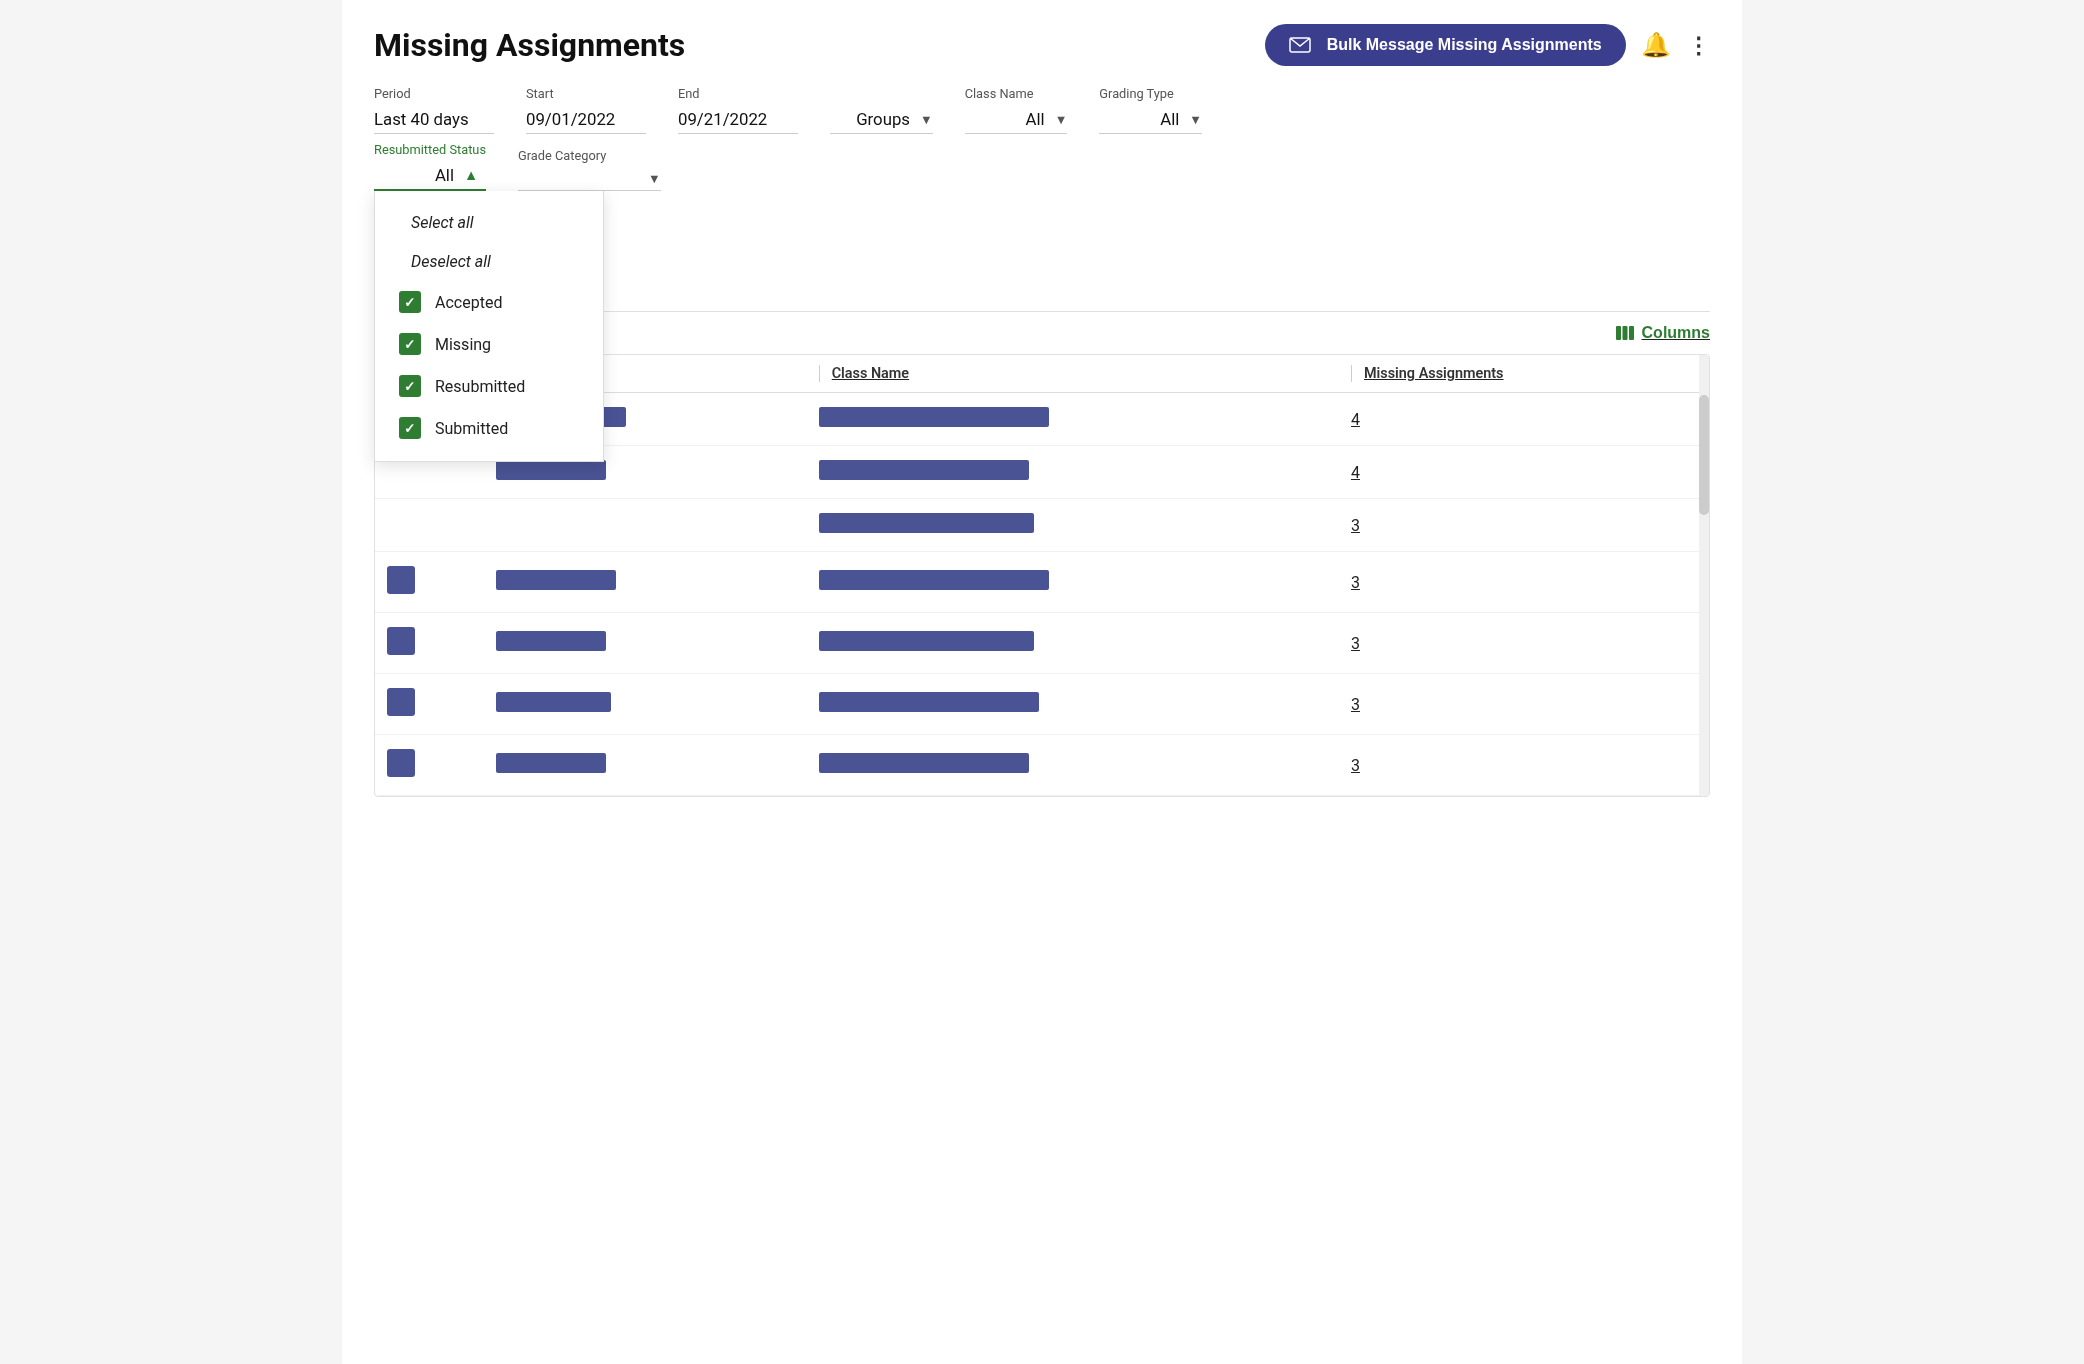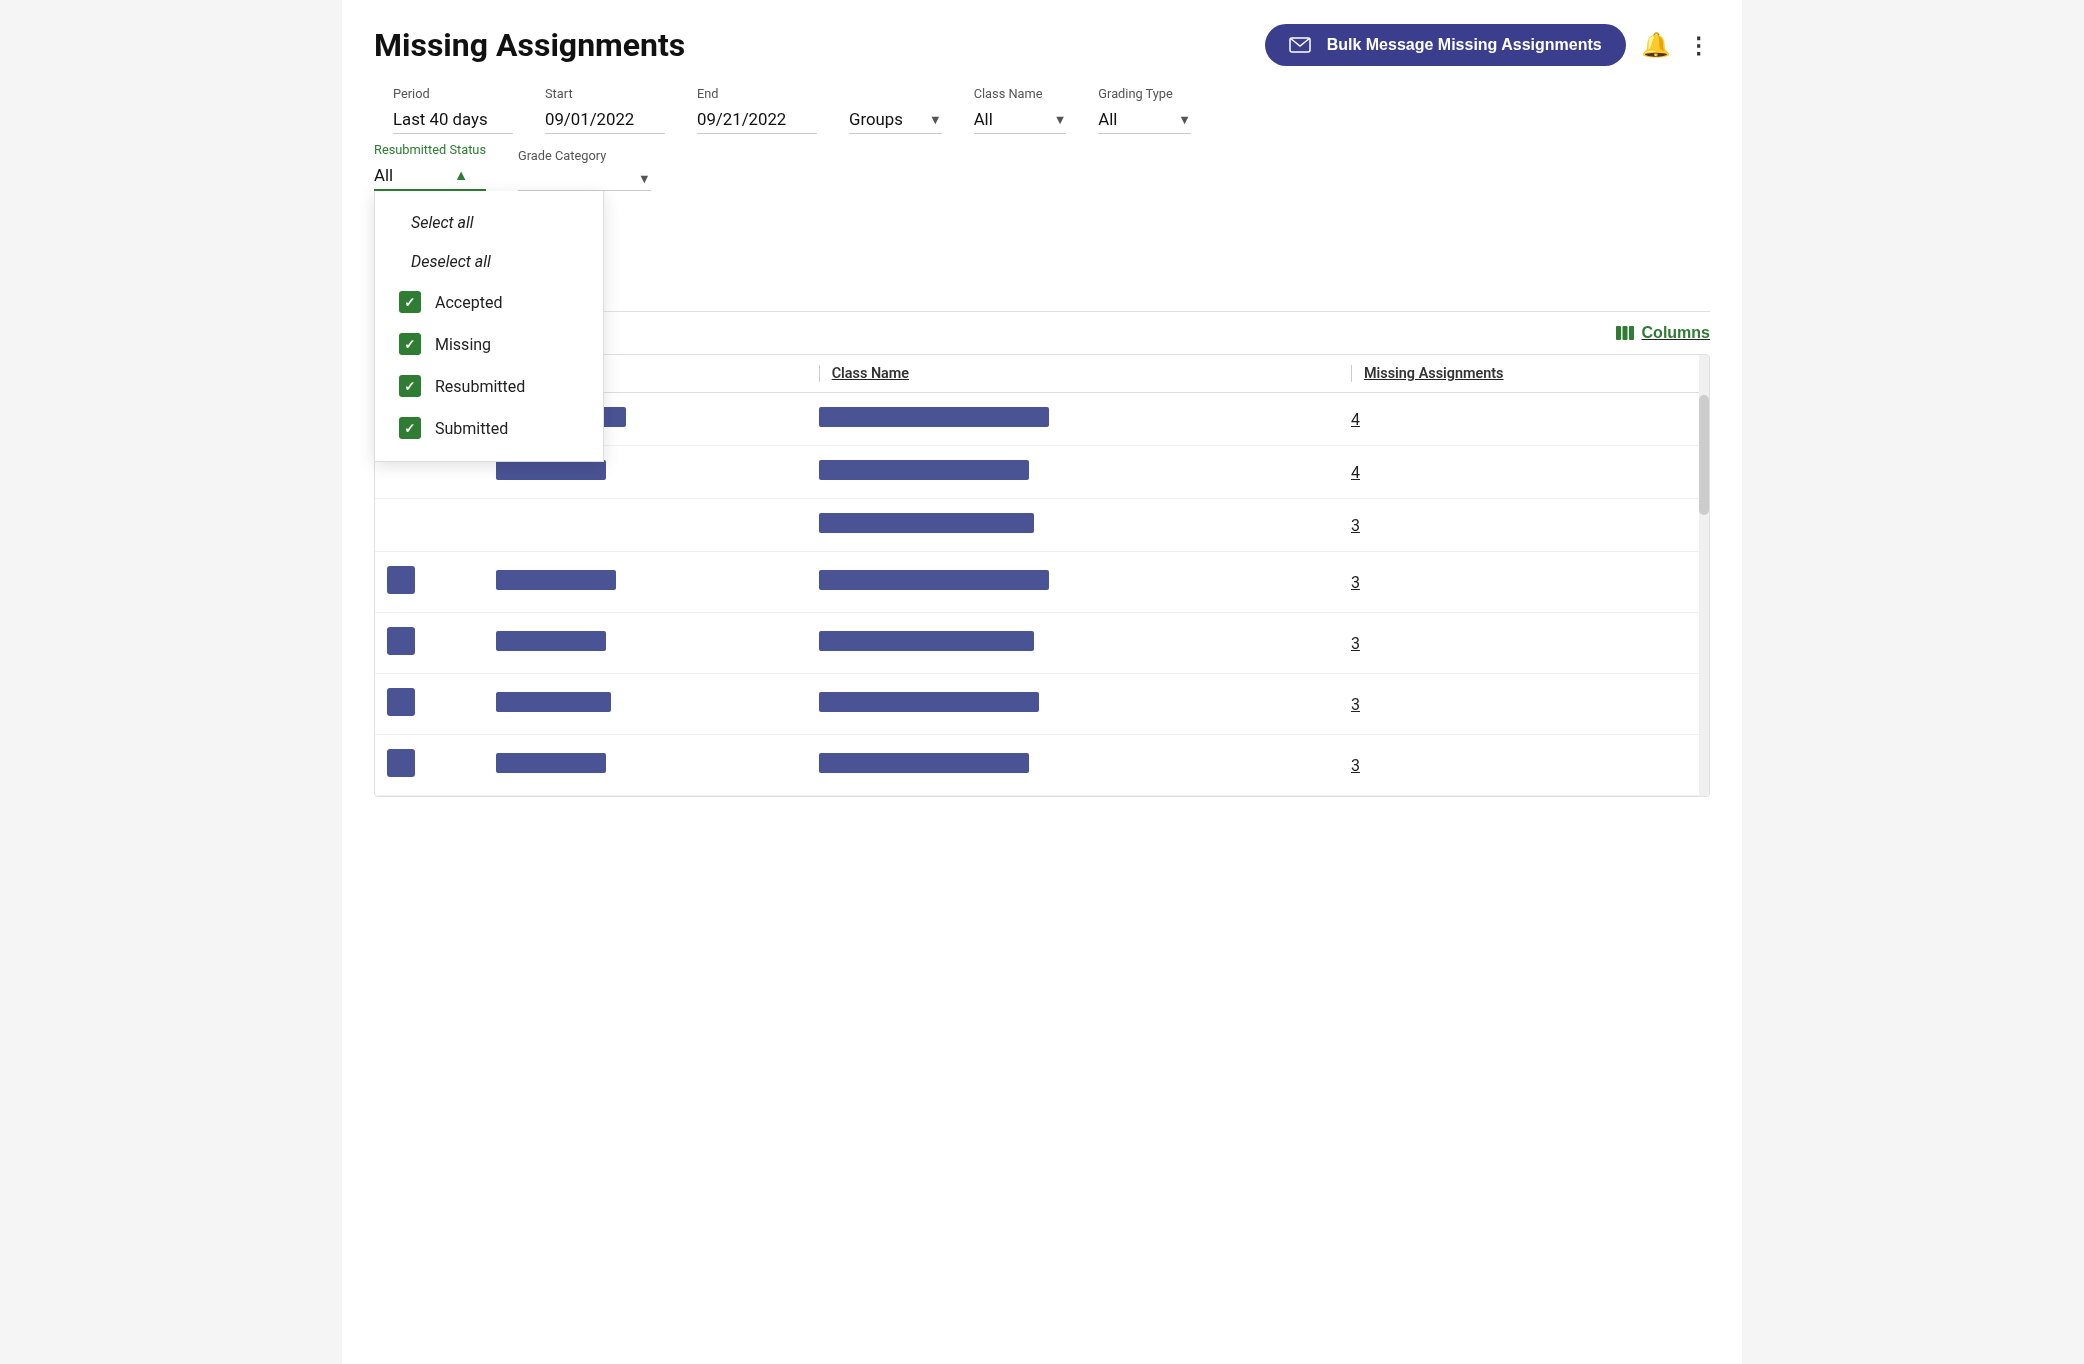--- a/index.html
+++ b/index.html
@@ -57,21 +57,20 @@
       cursor: pointer;
       font-weight: 700;
     }
     
     .filter-row {
       display: flex;
       align-items: flex-end;
       gap: 32px;
       margin-bottom: 8px;
       flex-wrap: wrap;
-      margin-left: 19px;
     }
     .filter-group {
       display: flex;
       flex-direction: column;
       gap: 4px;
       position: relative;
     }
     .filter-label {
       font-size: 0.8rem;
       color: #555;
@@ -81,23 +80,24 @@
       color: #111;
       border: none;
       border-bottom: 1px solid #ccc;
       padding: 4px 0;
       min-width: 120px;
       background: transparent;
     }
     .filter-select-row {
       display: flex;
       align-items: center;
-      gap: 0;
+      gap: 10px;
       border-bottom: 1px solid #ccc;
       padding: 4px 0;
+      text-align: right;
     }
     .filter-select-value {
       font-size: 1.05rem;
       color: #111;
       min-width: 80px;
     }
     .chevron-down {
       color: #555;
       font-size: 0.8rem;
     }

